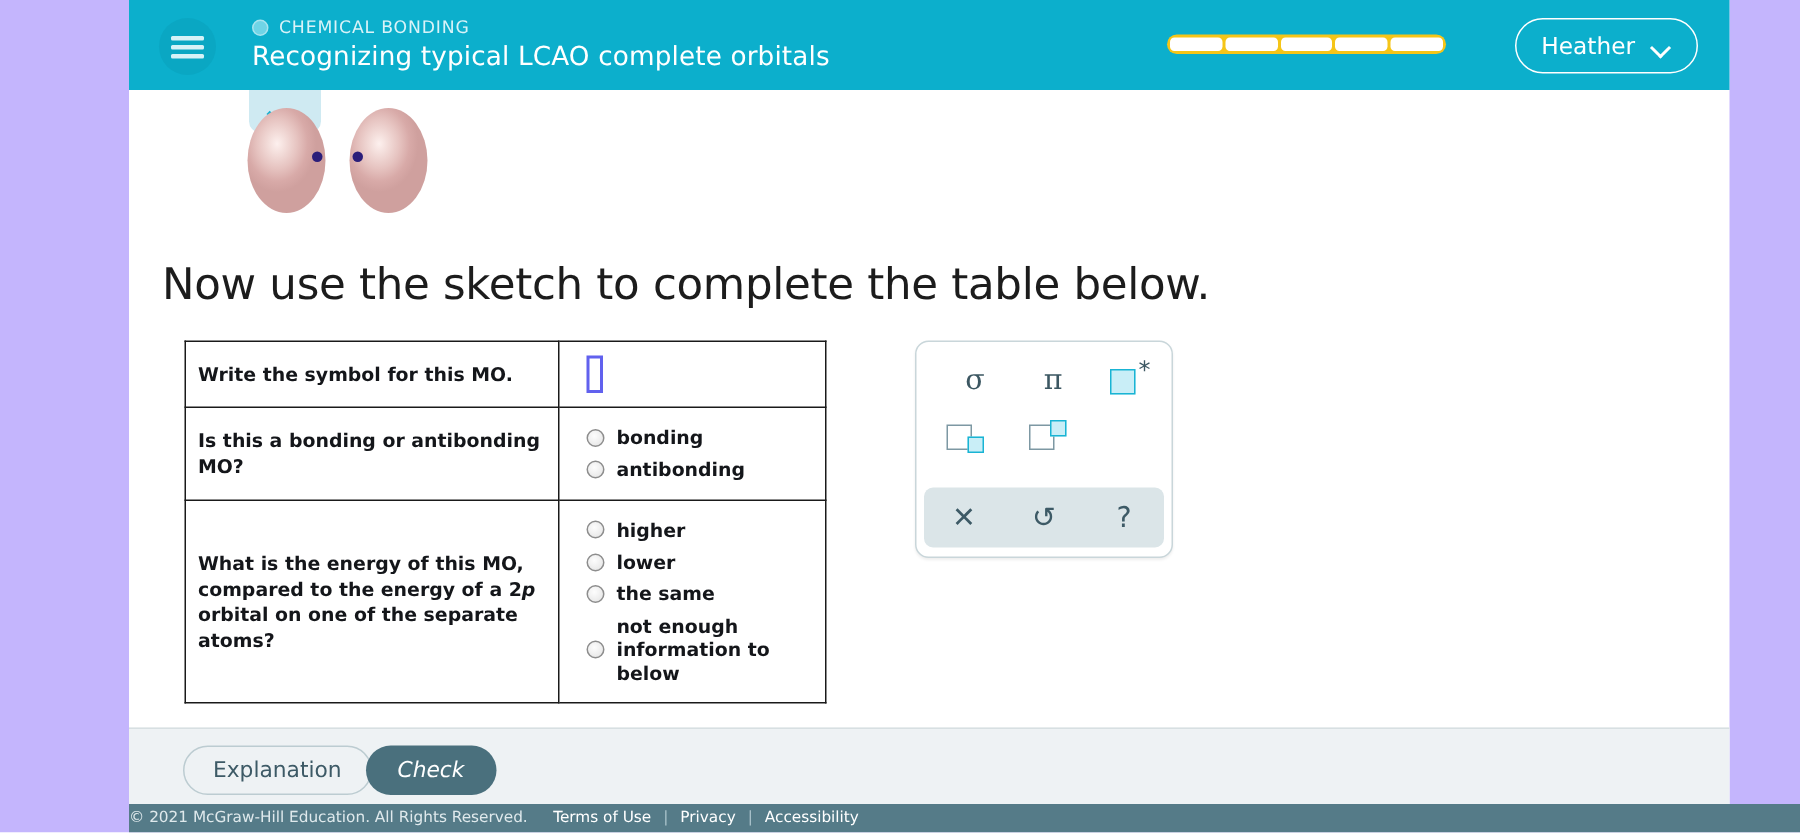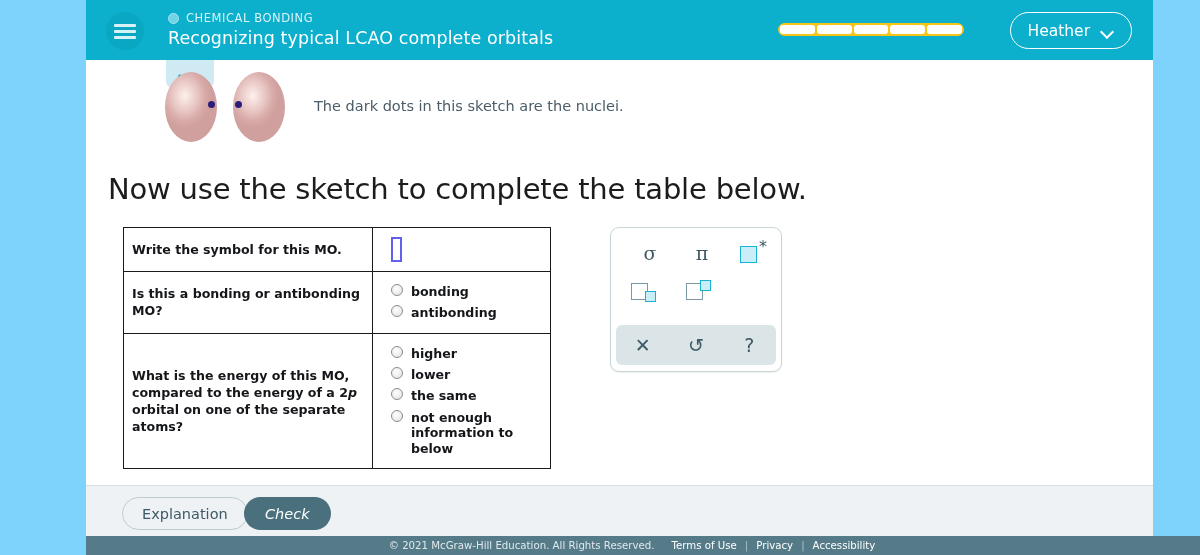--- a/index.html
+++ b/index.html
@@ -7,21 +7,21 @@
   html, body {
     width: 1200px; height: 555px;
     font-family: "DejaVu Sans", "Liberation Sans", sans-serif;
     background: #ffffff;
     overflow: hidden;
   }
 
   #app {
     position: relative;
     width: 1200px; height: 555px;
-    background: #7dd3fc;
+    background: #c4b5fd;
   }
 
   
   .content-col {
     position: absolute;
     left: 86px; top: 0;
     width: 1067px; height: 536px;
     background: #ffffff;
   }
 
@@ -200,20 +200,21 @@
     display: inline-block;
     width: 11px; height: 25px;
     border: 2px solid #6161ee;
     background: #ffffff;
     vertical-align: middle;
     margin: 3px 0;
   }
 
   .opt {
     display: flex;
+    align-items: center;
     gap: 8px;
     margin: 6px 0;
     font-size: 12.6px;
     color: #14161a;
     cursor: pointer;
   }
   .opt .radio {
     flex: 0 0 auto;
     width: 12px; height: 12px;
     border-radius: 50%;
@@ -326,21 +327,21 @@
   }
 
   
   .footer {
     position: absolute;
     left: 86px; top: 536px;
     width: 1114px; height: 19px;
     background: #557b88;
     display: flex;
     align-items: center;
-    justify-content: center;
+    justify-content: flex-start;
     padding-right: 14px;
     gap: 0;
   }
   .copy {
     font-size: 10.2px;
     color: #dfe9ec;
     margin-right: 9px;
   }
   .flink {
     font-size: 10.2px;
@@ -386,21 +387,20 @@
       <span class="chev-white"></span>
     </div>
   </div>
 
   <div class="sketch-area">
     <div class="chev-tab"></div>
     <div class="lobe left"></div>
     <div class="lobe right"></div>
     <div class="nucleus n1"></div>
     <div class="nucleus n2"></div>
-    <div class="sketch-note">The dark dots in this sketch are the nuclei.</div>
   </div>
 
   <div class="main-heading">Now use the sketch to complete the table below.</div>
 
   <table class="qtable">
     <tbody>
       <tr>
         <td class="qcell">Write the symbol for this MO.</td>
         <td class="acell">
           <span class="ansbox"></span>

